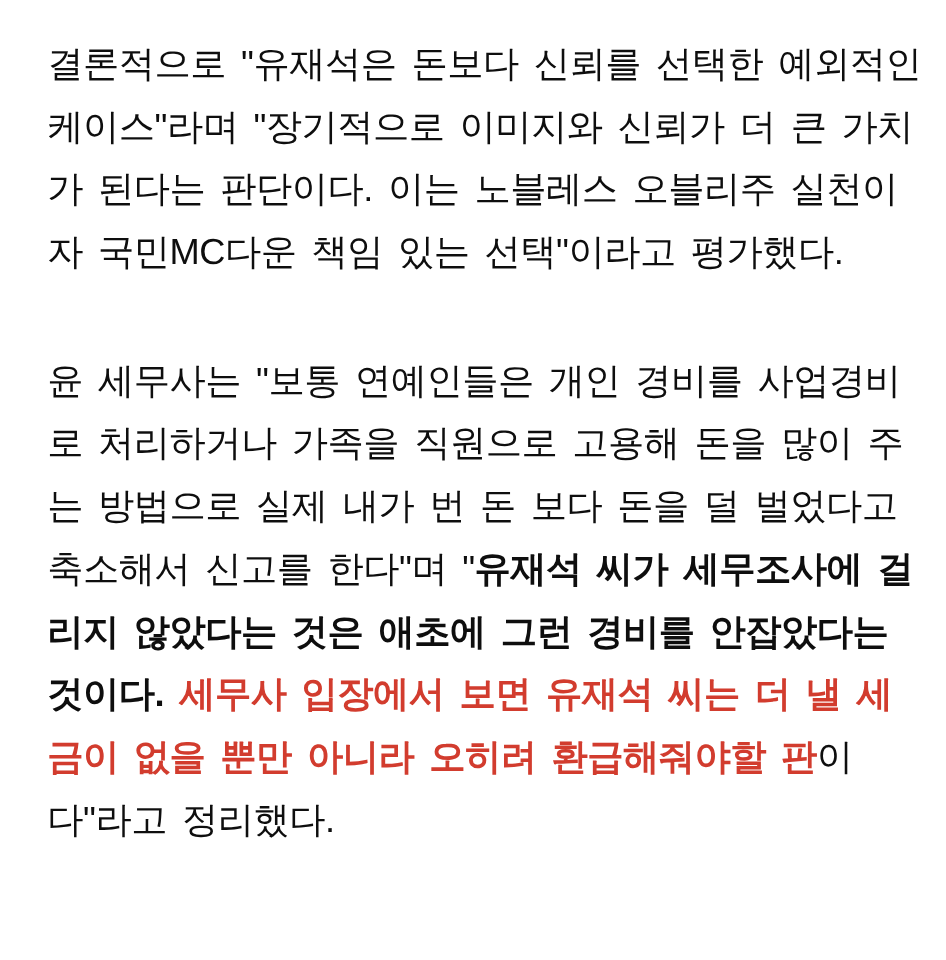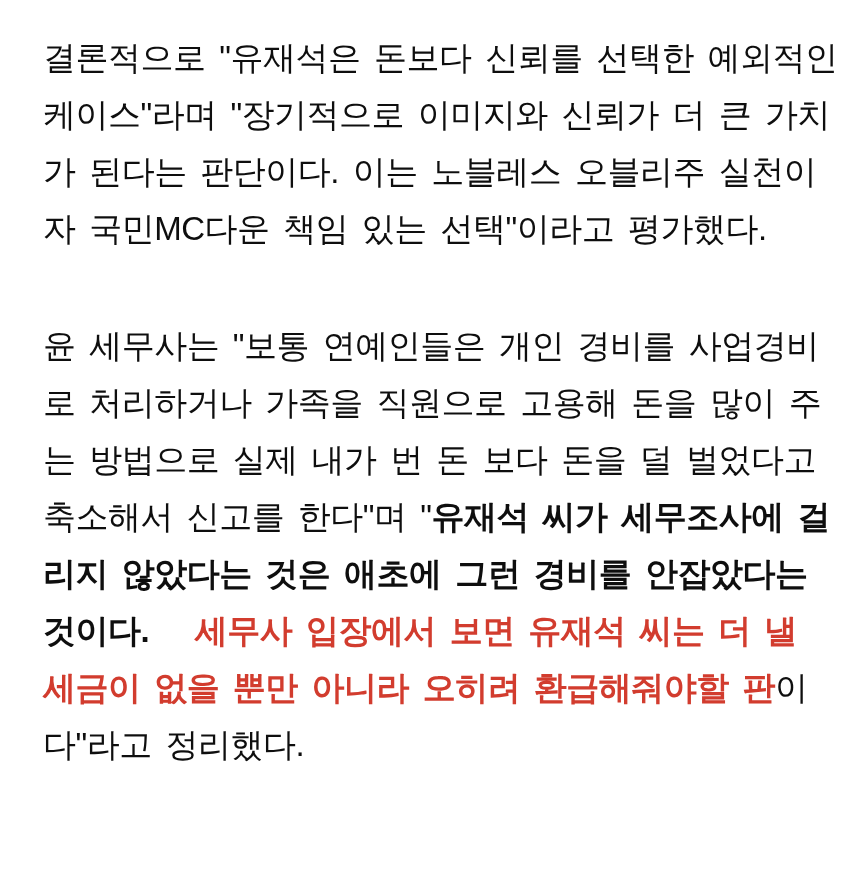--- a/index.html
+++ b/index.html
@@ -36,21 +36,20 @@
   }
   .seg-normal {
     font-weight: 400;
   }
   .seg-bold {
     font-weight: 700;
   }
   .seg-bold-red {
     font-weight: 700;
     color: var(--highlight-red);
-    margin-left: 32px;
   }
 </style>
 </head>
 <body>
 
 <div class="article">
   <p><span class="seg-normal">결론적으로 "유재석은 돈보다 신뢰를 선택한 예외적인 케이스"라며 "장기적으로 이미지와 신뢰가 더 큰 가치가 된다는 판단이다. 이는 노블레스 오블리주 실천이자 국민MC다운 책임 있는 선택"이라고 평가했다.</span></p>
 
   <p><span class="seg-normal">윤 세무사는 "보통 연예인들은 개인 경비를 사업경비로 처리하거나 가족을 직원으로 고용해 돈을 많이 주는 방법으로 실제 내가 번 돈 보다 돈을 덜 벌었다고 축소해서 신고를 한다"며 "</span><span class="seg-bold">유재석 씨가 세무조사에 걸리지 않았다는 것은 애초에 그런 경비를 안잡았다는 것이다. </span><span class="seg-bold-red">세무사 입장에서 보면 유재석 씨는 더 낼 세금이 없을 뿐만 아니라 오히려 환급해줘야할 판</span><span class="seg-normal">이다"라고 정리했다.</span></p>
 </div>

